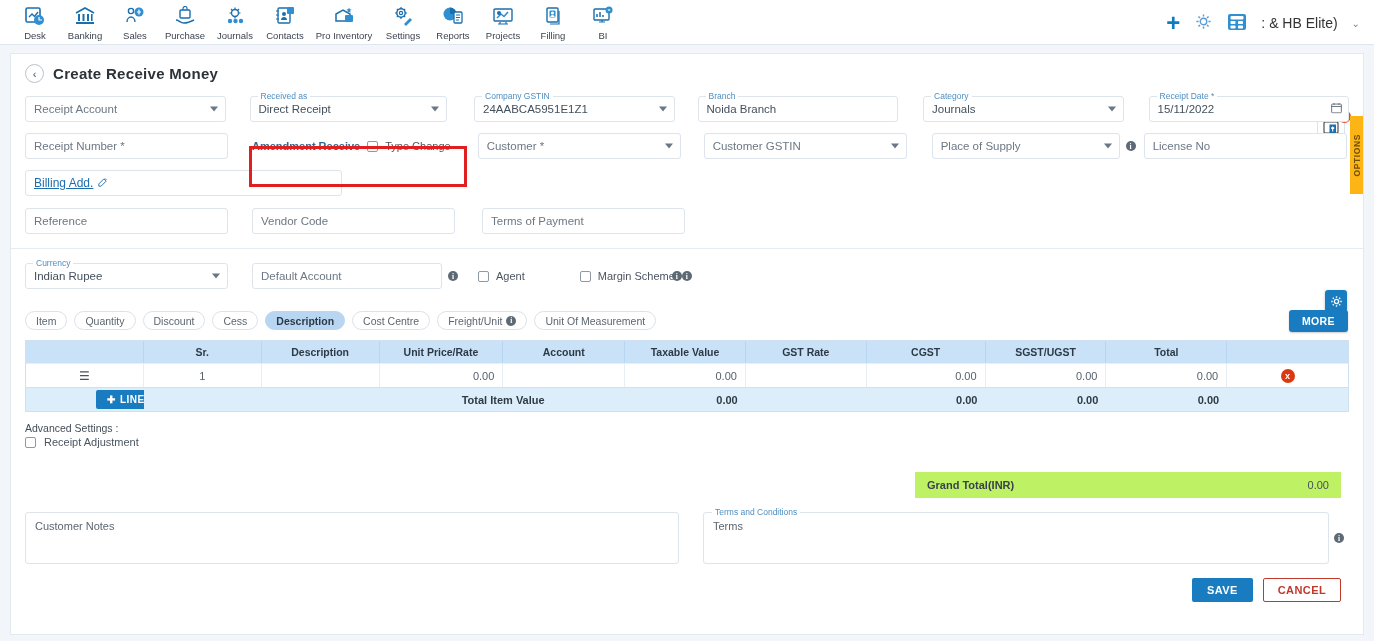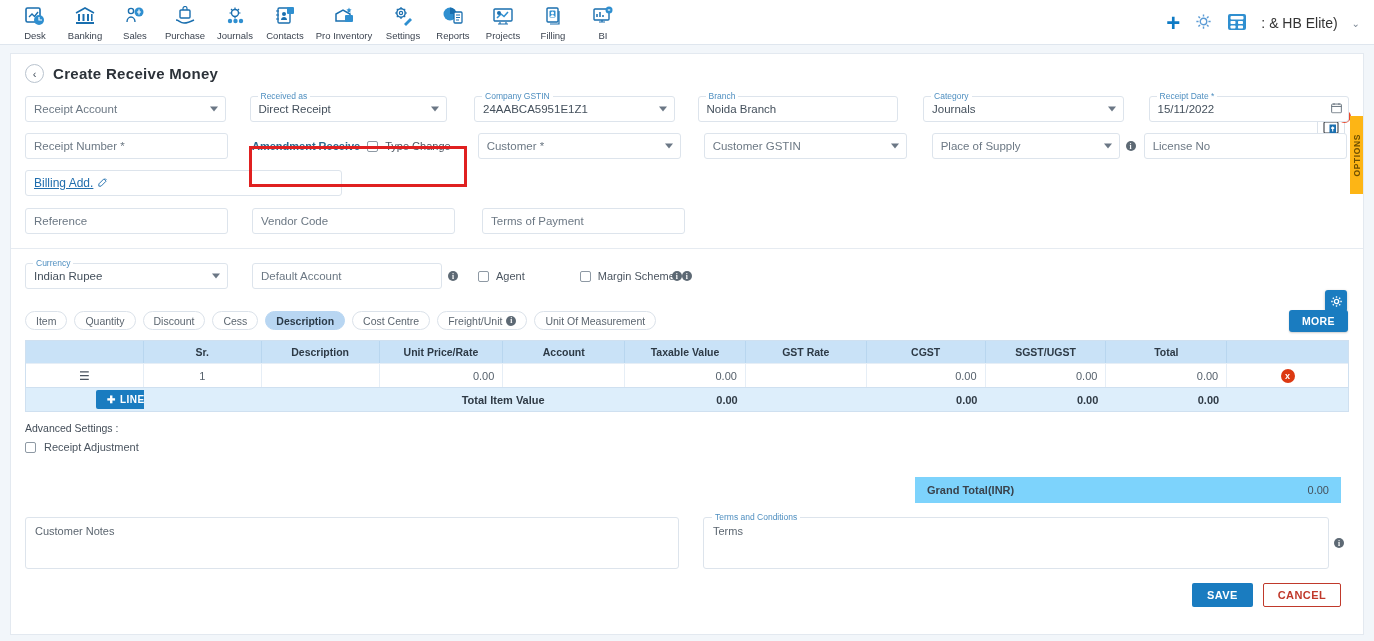--- a/index.html
+++ b/index.html
@@ -233,21 +233,21 @@
     background: #1a7cc0; color: #fff;
     font-size: 10px; font-weight: bold; letter-spacing: .5px;
     padding: 4px 11px; border-radius: 2px;
     display: inline-flex; align-items: center; gap: 4px;
     cursor: pointer;
   }
 
   
   .adv-title { font-size: 10.5px; color: #434d58; }
   .grand {
-    background: #7dd3fc;
+    background: #bef264;
     height: 26px; display: flex; align-items: center;
     justify-content: space-between;
     padding: 0 12px;
     font-size: 11px; color: #39424c; font-weight: bold;
   }
   .grand .amt { font-weight: normal; color: #46505a; }
 
   .notes {
     border: 1px solid #dde4ec; border-radius: 3px;
     background: #fff; position: relative;
@@ -677,21 +677,21 @@
       <div class="tf c6"></div>
       <div class="tf c7 num">0.00</div>
       <div class="tf c8 num">0.00</div>
       <div class="tf c9 num">0.00</div>
       <div class="tf c10"></div>
     </div>
   </div>
 
   <div style="padding:10px 0 0 14px;">
     <div class="adv-title">Advanced Settings :</div>
-    <div style="display:flex; align-items:center; gap:8px; margin-top:7px;">
+    <div style="display:flex; align-items:center; gap:8px; margin-top:2px;">
       <span class="cbox"></span>
       <span class="cb-text">Receipt Adjustment</span>
     </div>
   </div>
 
   <div style="margin:24px 22px 0 auto; width:426px;">
     <div class="grand">
       <span>Grand Total(INR)</span>
       <span class="amt">0.00</span>
     </div>

